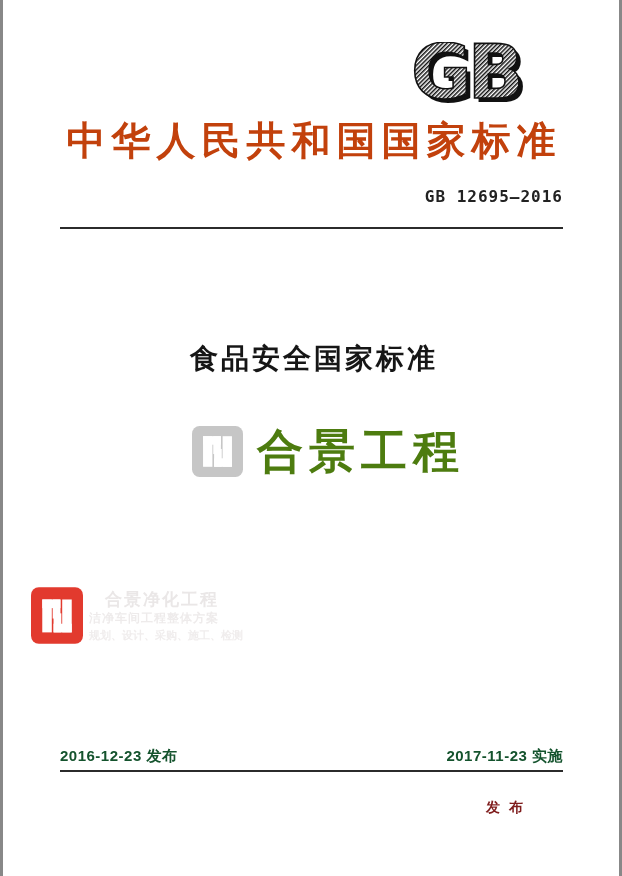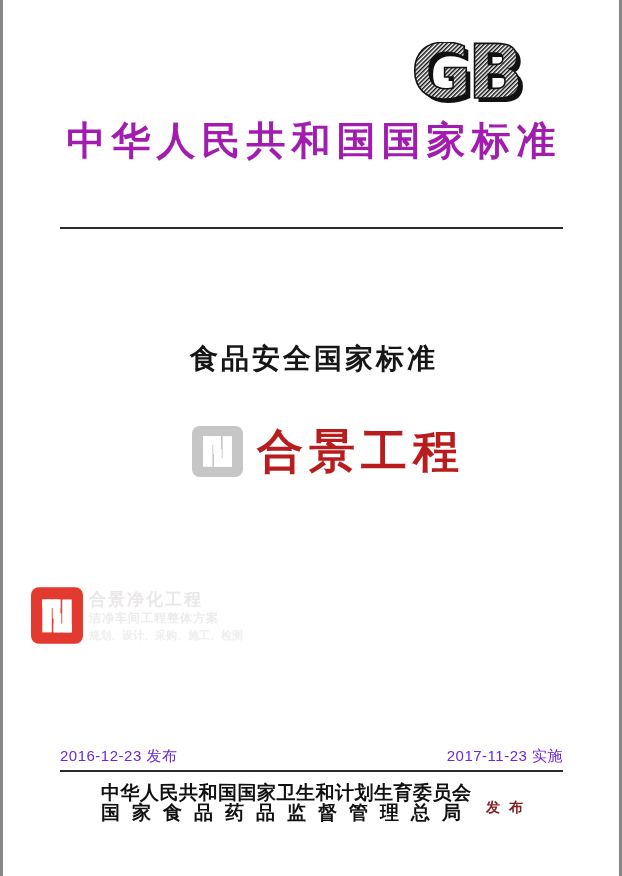--- a/index.html
+++ b/index.html
@@ -13,53 +13,53 @@
     color:#1a1a1a;
   }
   
   .gb-logo{position:absolute;left:406px;top:42px;width:126px;height:66px;}
   
   .std-header{
     position:absolute;left:55px;top:118px;width:512px;
     font-family:"Liberation Serif","DejaVu Serif",serif;
     font-weight:bold;font-size:39px;line-height:46px;
     letter-spacing:6px;text-align:center;white-space:nowrap;
-    color:#a21caf;
+    color:#c2410c;
   }
   .std-number{
     position:absolute;right:56px;top:187px;
     font-family:"DejaVu Sans Mono","Liberation Mono",monospace;
     font-weight:bold;font-size:16px;letter-spacing:1px;color:#222;
   }
   .rule{position:absolute;left:57px;right:56px;height:2px;background:#2b2b2b;}
   .rule-top{top:227px;}
   .rule-bottom{top:770px;}
   
   .doc-title{position:absolute;left:0;width:622px;text-align:center;
     font-weight:bold;color:#161616;letter-spacing:3px;font-size:28px;line-height:30px;}
   .doc-title.l1{top:344px;}
   .doc-title.l2{top:391px;}
   
   .wm-center{position:absolute;left:188px;top:426px;display:flex;align-items:center;gap:13px;}
   .wm-center .wm-logo{width:53px;height:51px;flex:0 0 auto;}
   .wm-center .wm-text{
     font-weight:bold;font-size:46px;line-height:51px;letter-spacing:6px;
-    color:#b91c1c;white-space:nowrap;
+    color:#4d7c0f;white-space:nowrap;
   }
   
   .wm-left{position:absolute;left:28px;top:587px;display:flex;align-items:flex-start;gap:6px;}
   .wm-left .red-logo{width:52px;height:57px;flex:0 0 auto;}
   .wm-left .wm-lines{padding-top:2px;white-space:nowrap;}
-  .wm-left .wm-line1{font-weight:bold;font-size:17px;line-height:21px;letter-spacing:2px;color:#eae7e7;}
+  .wm-left .wm-line1{font-weight:bold;font-size:17px;line-height:21px;letter-spacing:2px;color:#eae7e7;margin-left:16px;}
   .wm-left .wm-line2{font-weight:bold;font-size:12px;line-height:17px;letter-spacing:1px;color:#eeebeb;}
   .wm-left .wm-line3{font-weight:bold;font-size:11px;line-height:16px;color:#f0eded;}
   
   .dates{position:absolute;left:57px;right:56px;top:747px;
     display:flex;justify-content:space-between;
-    font-size:15px;font-weight:400;color:#6d28d9;letter-spacing:0.5px;}
+    font-size:15px;font-weight:700;color:#14532d;letter-spacing:0.5px;}
   
   .publisher{position:absolute;left:98px;top:783px;width:372px;
     font-family:"Liberation Serif","DejaVu Serif",serif;
     font-weight:bold;color:#111;}
   .publisher .pub1{font-size:19px;line-height:20px;white-space:nowrap;letter-spacing:0.5px;}
   .publisher .pub2{font-size:19px;line-height:20px;white-space:nowrap;letter-spacing:12px;}
   .publish-label{position:absolute;left:483px;top:799px;
     font-family:"Liberation Serif","DejaVu Serif",serif;
     font-weight:bold;font-size:14px;letter-spacing:9px;color:#7f1d1d;white-space:nowrap;}
 </style>
@@ -74,20 +74,21 @@
         <rect width="3" height="3" fill="#ffffff"></rect>
         <rect width="1.5" height="3" fill="#111111"></rect>
       </pattern>
     </defs>
     <text x="6" y="60" font-family="'DejaVu Sans',sans-serif" font-size="74" font-weight="bold" letter-spacing="-4" fill="#111">GB</text>
     <text x="2" y="56" font-family="'DejaVu Sans',sans-serif" font-size="74" font-weight="bold" letter-spacing="-4" fill="url(#hatch)" stroke="#111" stroke-width="1.6">GB</text>
   </svg>
 
   <div class="std-header">中华人民共和国国家标准</div>
 
+  <div class="std-number">GB 12695—2016</div>
 
   <div class="rule rule-top"></div>
 
   <div class="doc-title l1">食品安全国家标准</div>
 
   <div class="wm-center">
     <svg class="wm-logo" viewBox="0 0 60 60" xmlns="http://www.w3.org/2000/svg" aria-hidden="true">
       <rect width="60" height="60" rx="9" fill="#c6c6c6"></rect>
       <g fill="#ffffff">
         <rect x="13" y="12" width="11" height="36"></rect>
@@ -120,19 +121,15 @@
     </div>
   </div>
 
   <div class="dates">
     <span>2016-12-23 发布</span>
     <span>2017-11-23 实施</span>
   </div>
 
   <div class="rule rule-bottom"></div>
 
-  <div class="publisher">
-    <div class="pub1">中华人民共和国国家卫生和计划生育委员会</div>
-    <div class="pub2">国家食品药品监督管理总局</div>
-  </div>
   <div class="publish-label">发布</div>
 
 </div>
 
 </body></html>

